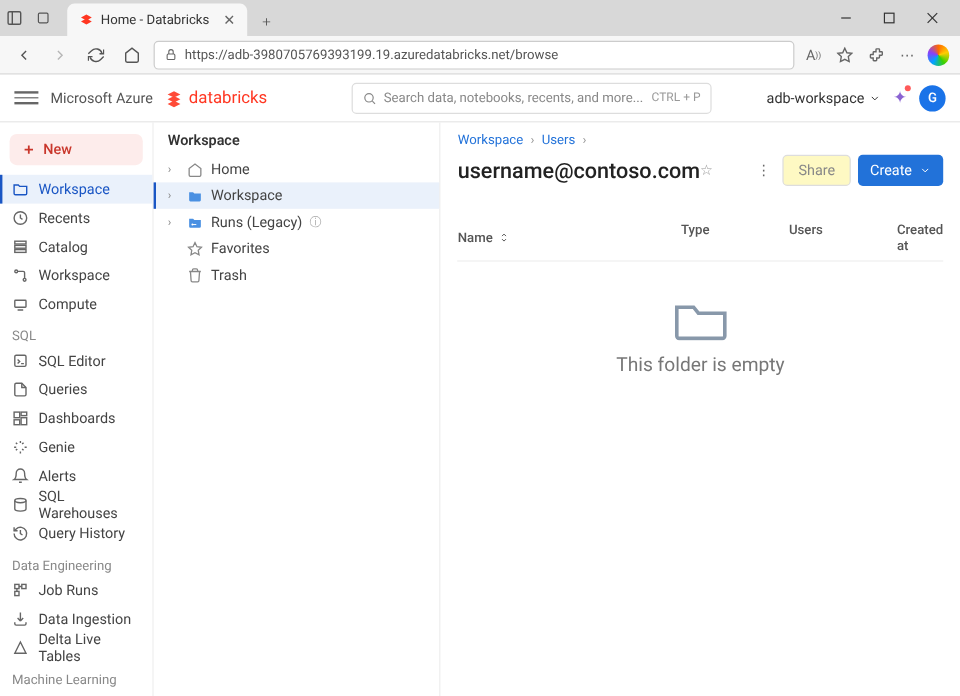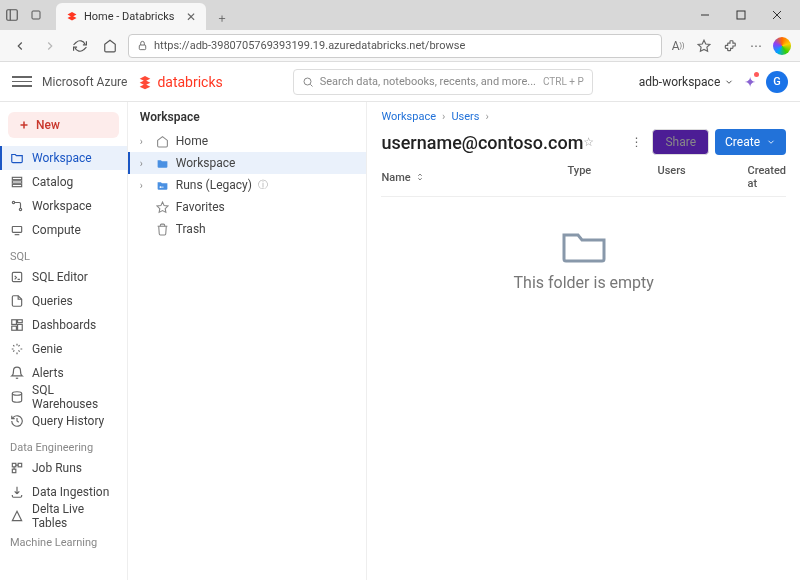--- a/index.html
+++ b/index.html
@@ -60,26 +60,26 @@
 .tree-item.selected { background:#eaf1fb; border-left:2px solid #1a56c4; padding-left:10px; }
 .tree-item .chev { width:10px; color:#888; font-size:10px; }
 .tree-item .nochev { width:10px; }
 .tree-item .ti-icon { width:14px; display:flex; justify-content:center; }
 
 
 .content { flex:1; padding: 6px 14px; }
 .breadcrumb { display:flex; gap:6px; font-size:11px; padding: 2px 0 6px; }
 .breadcrumb a { color:#2272d9; text-decoration:none; }
 .breadcrumb .sep { color:#999; }
-.page-head { display:flex; align-items:center; gap:0; margin-bottom:3px; }
+.page-head { display:flex; align-items:center; gap:0; margin-bottom:24px; }
 .page-title { font-size:18px; font-weight:500; color:#222; }
 .star { color:#999; }
 .head-actions { margin-left:auto; display:flex; align-items:center; gap:6px; }
 .kebab { color:#666; padding:4px; }
-.share-btn { border:1px solid #ddd; background:#4c1d95; color:#888; border-radius:4px; height:26px; padding:0 12px; font-size:12px; }
+.share-btn { border:1px solid #ddd; background:#fef9c3; color:#888; border-radius:4px; height:26px; padding:0 12px; font-size:12px; }
 .create-btn { background:#2272d9; color:#fff; border:none; border-radius:4px; height:26px; padding:0 10px; font-size:12px; display:flex; align-items:center; gap:6px; }
 .table-head { display:flex; font-size:11px; color:#555; font-weight:500; padding: 6px 0; border-bottom:1px solid #eee; }
 .th-name { flex:0 0 150px; display:flex; align-items:center; gap:4px; }
 .th-type { flex:0 0 90px;margin-left:36px; }
 .th-owner { flex:0 0 90px; }
 .th-created { flex:1; }
 .empty-state { display:flex; flex-direction:column; align-items:center; padding-top:30px; color:#888; gap:10px; }
 .empty-state svg { width:48px; height:36px; stroke:#8898aa; fill:none; stroke-width:3; }
 .empty-state .msg { font-size:16px; color:#777; }
 
@@ -227,20 +227,29 @@
       <span>New</span>
     </div>
     <div id="nav-primary">
         <div class="nav-item active">
           <span class="ico">
             <svg width="14" height="14" viewBox="0 0 24 24" fill="none" stroke="currentColor" stroke-width="2">
               <path d="M3 6h6l2 2h10v10a2 2 0 0 1-2 2H5a2 2 0 0 1-2-2z"></path>
             </svg>
           </span>
           <span>Workspace</span>
+        </div>
+        <div class="nav-item">
+          <span class="ico">
+            <svg width="14" height="14" viewBox="0 0 24 24" fill="none" stroke="currentColor" stroke-width="2">
+              <circle cx="12" cy="12" r="9"></circle>
+              <polyline points="12 7 12 12 15 14"></polyline>
+            </svg>
+          </span>
+          <span>Recents</span>
         </div>
         <div class="nav-item">
           <span class="ico">
             <svg width="14" height="14" viewBox="0 0 24 24" fill="none" stroke="currentColor" stroke-width="2">
               <rect x="4" y="4" width="16" height="4"></rect>
               <rect x="4" y="10" width="16" height="4"></rect>
               <rect x="4" y="16" width="16" height="4"></rect>
             </svg>
           </span>
           <span>Catalog</span>

